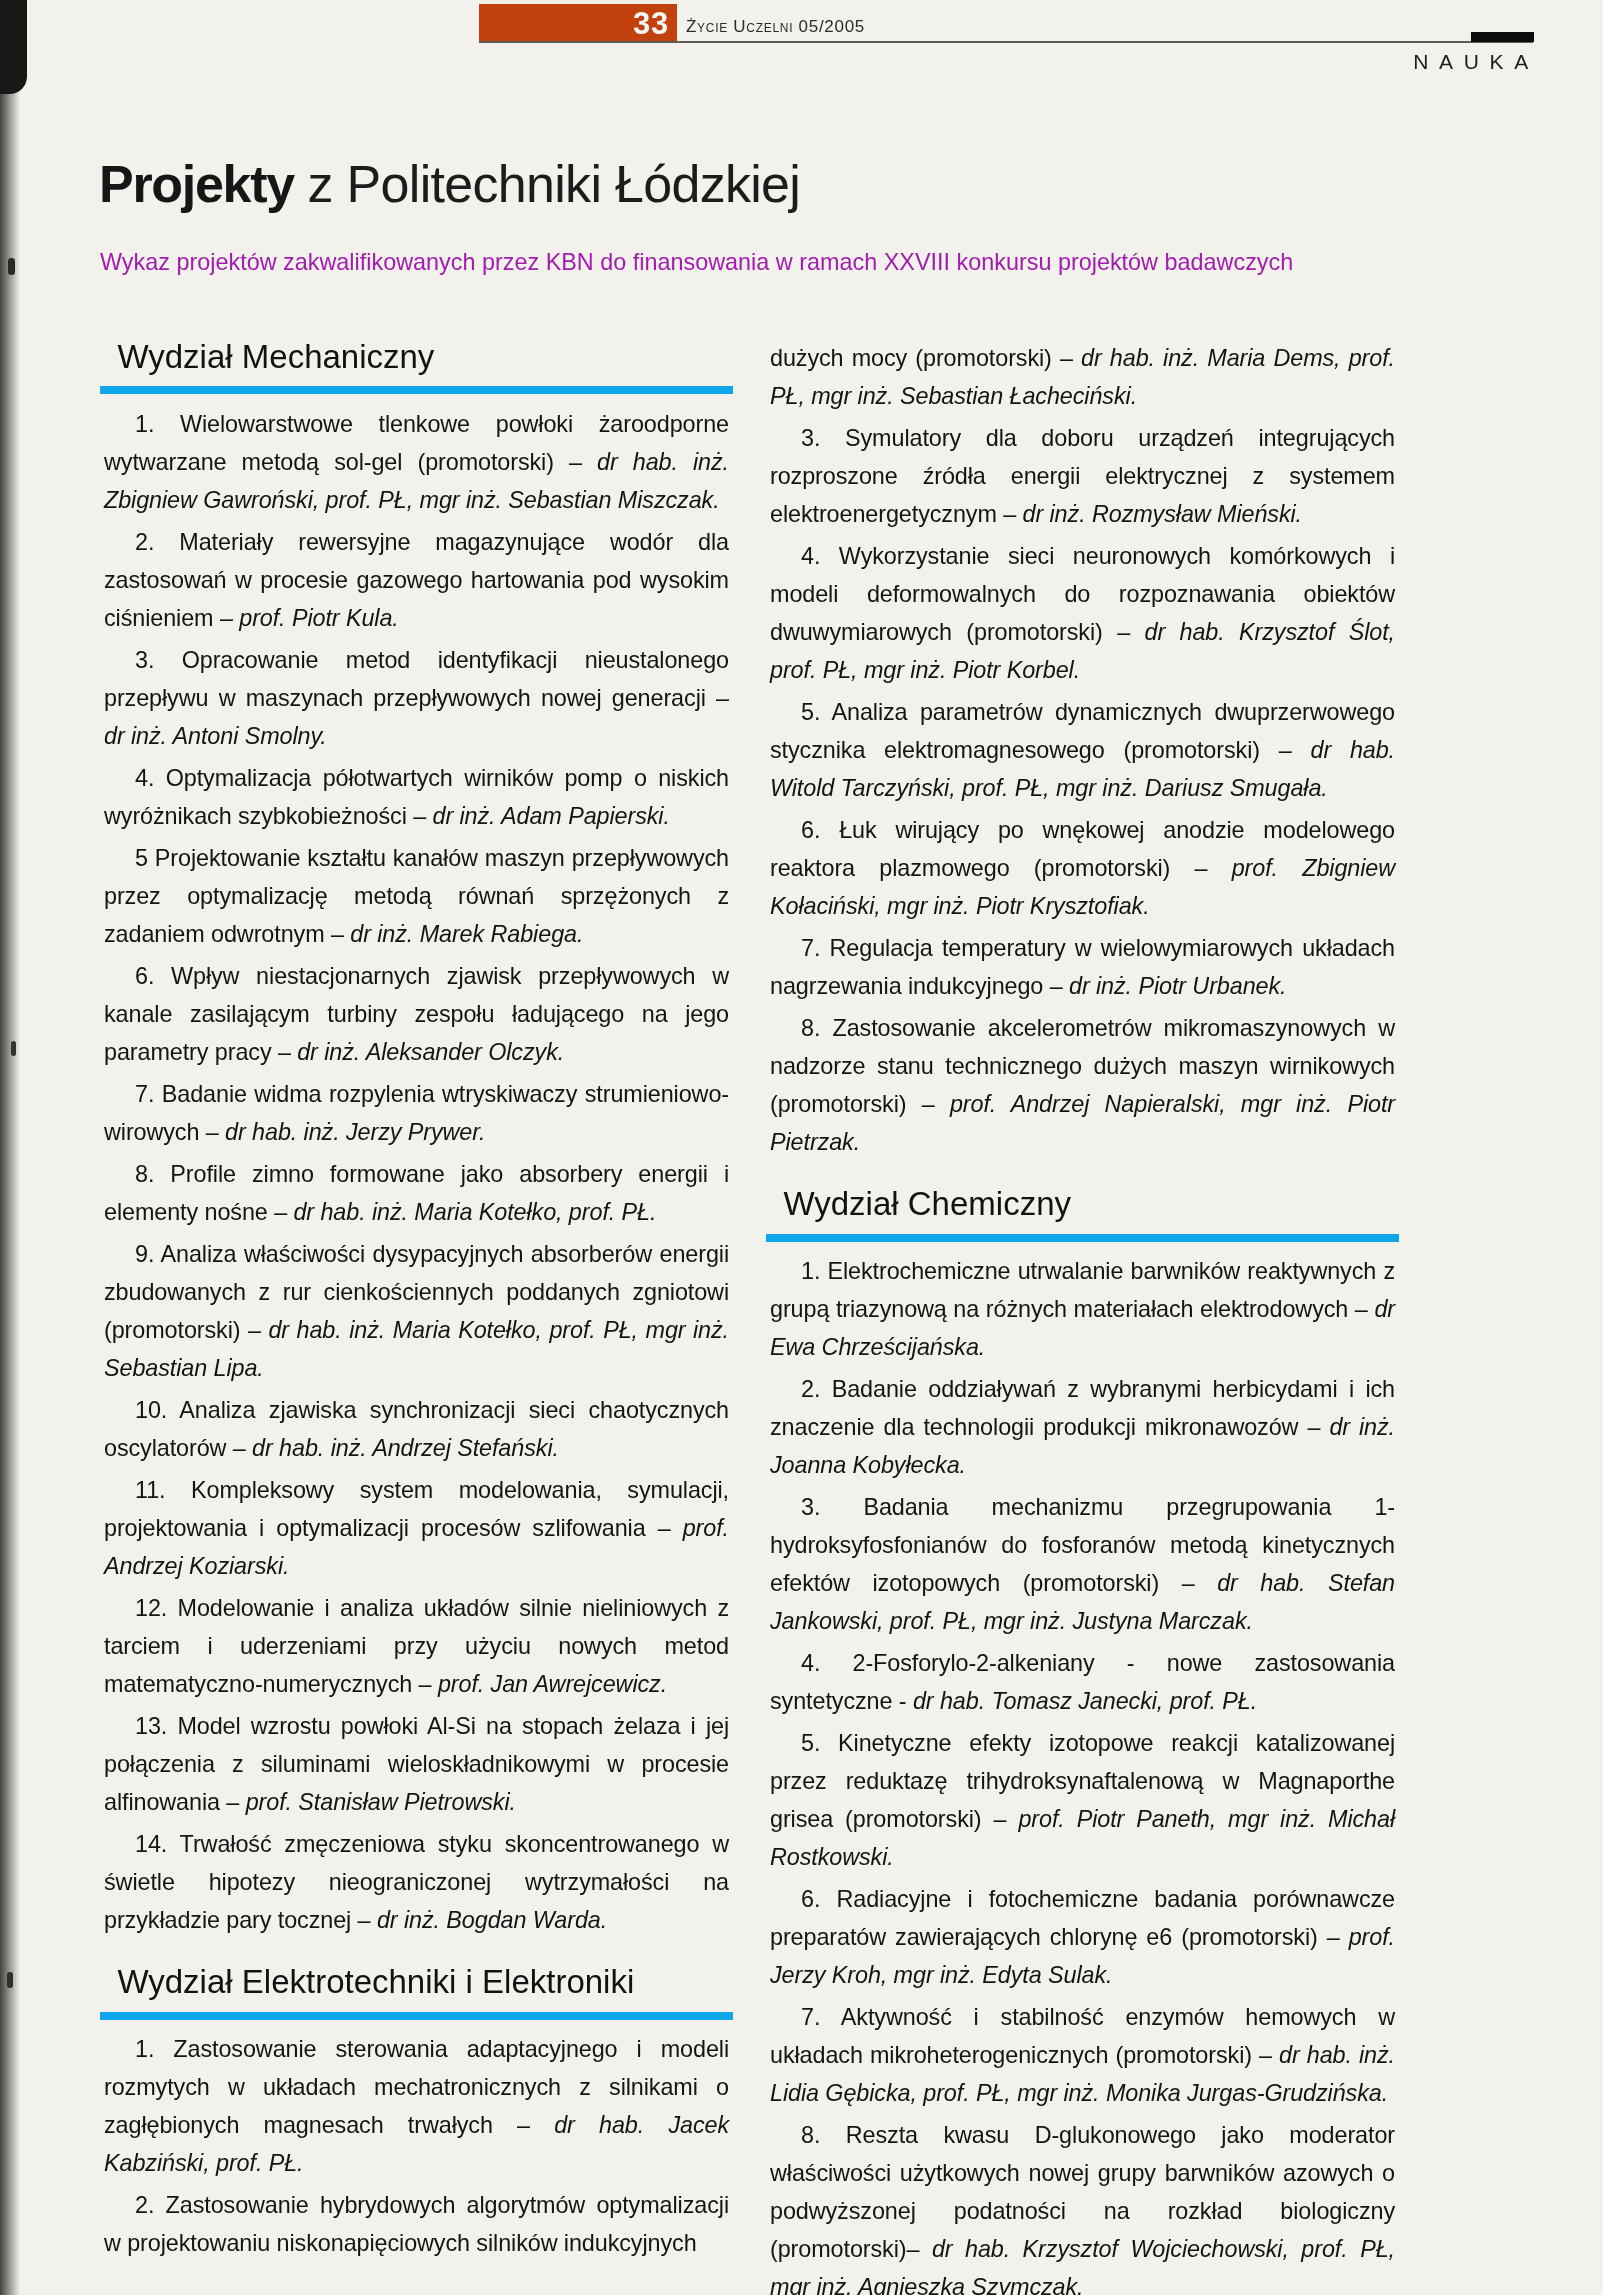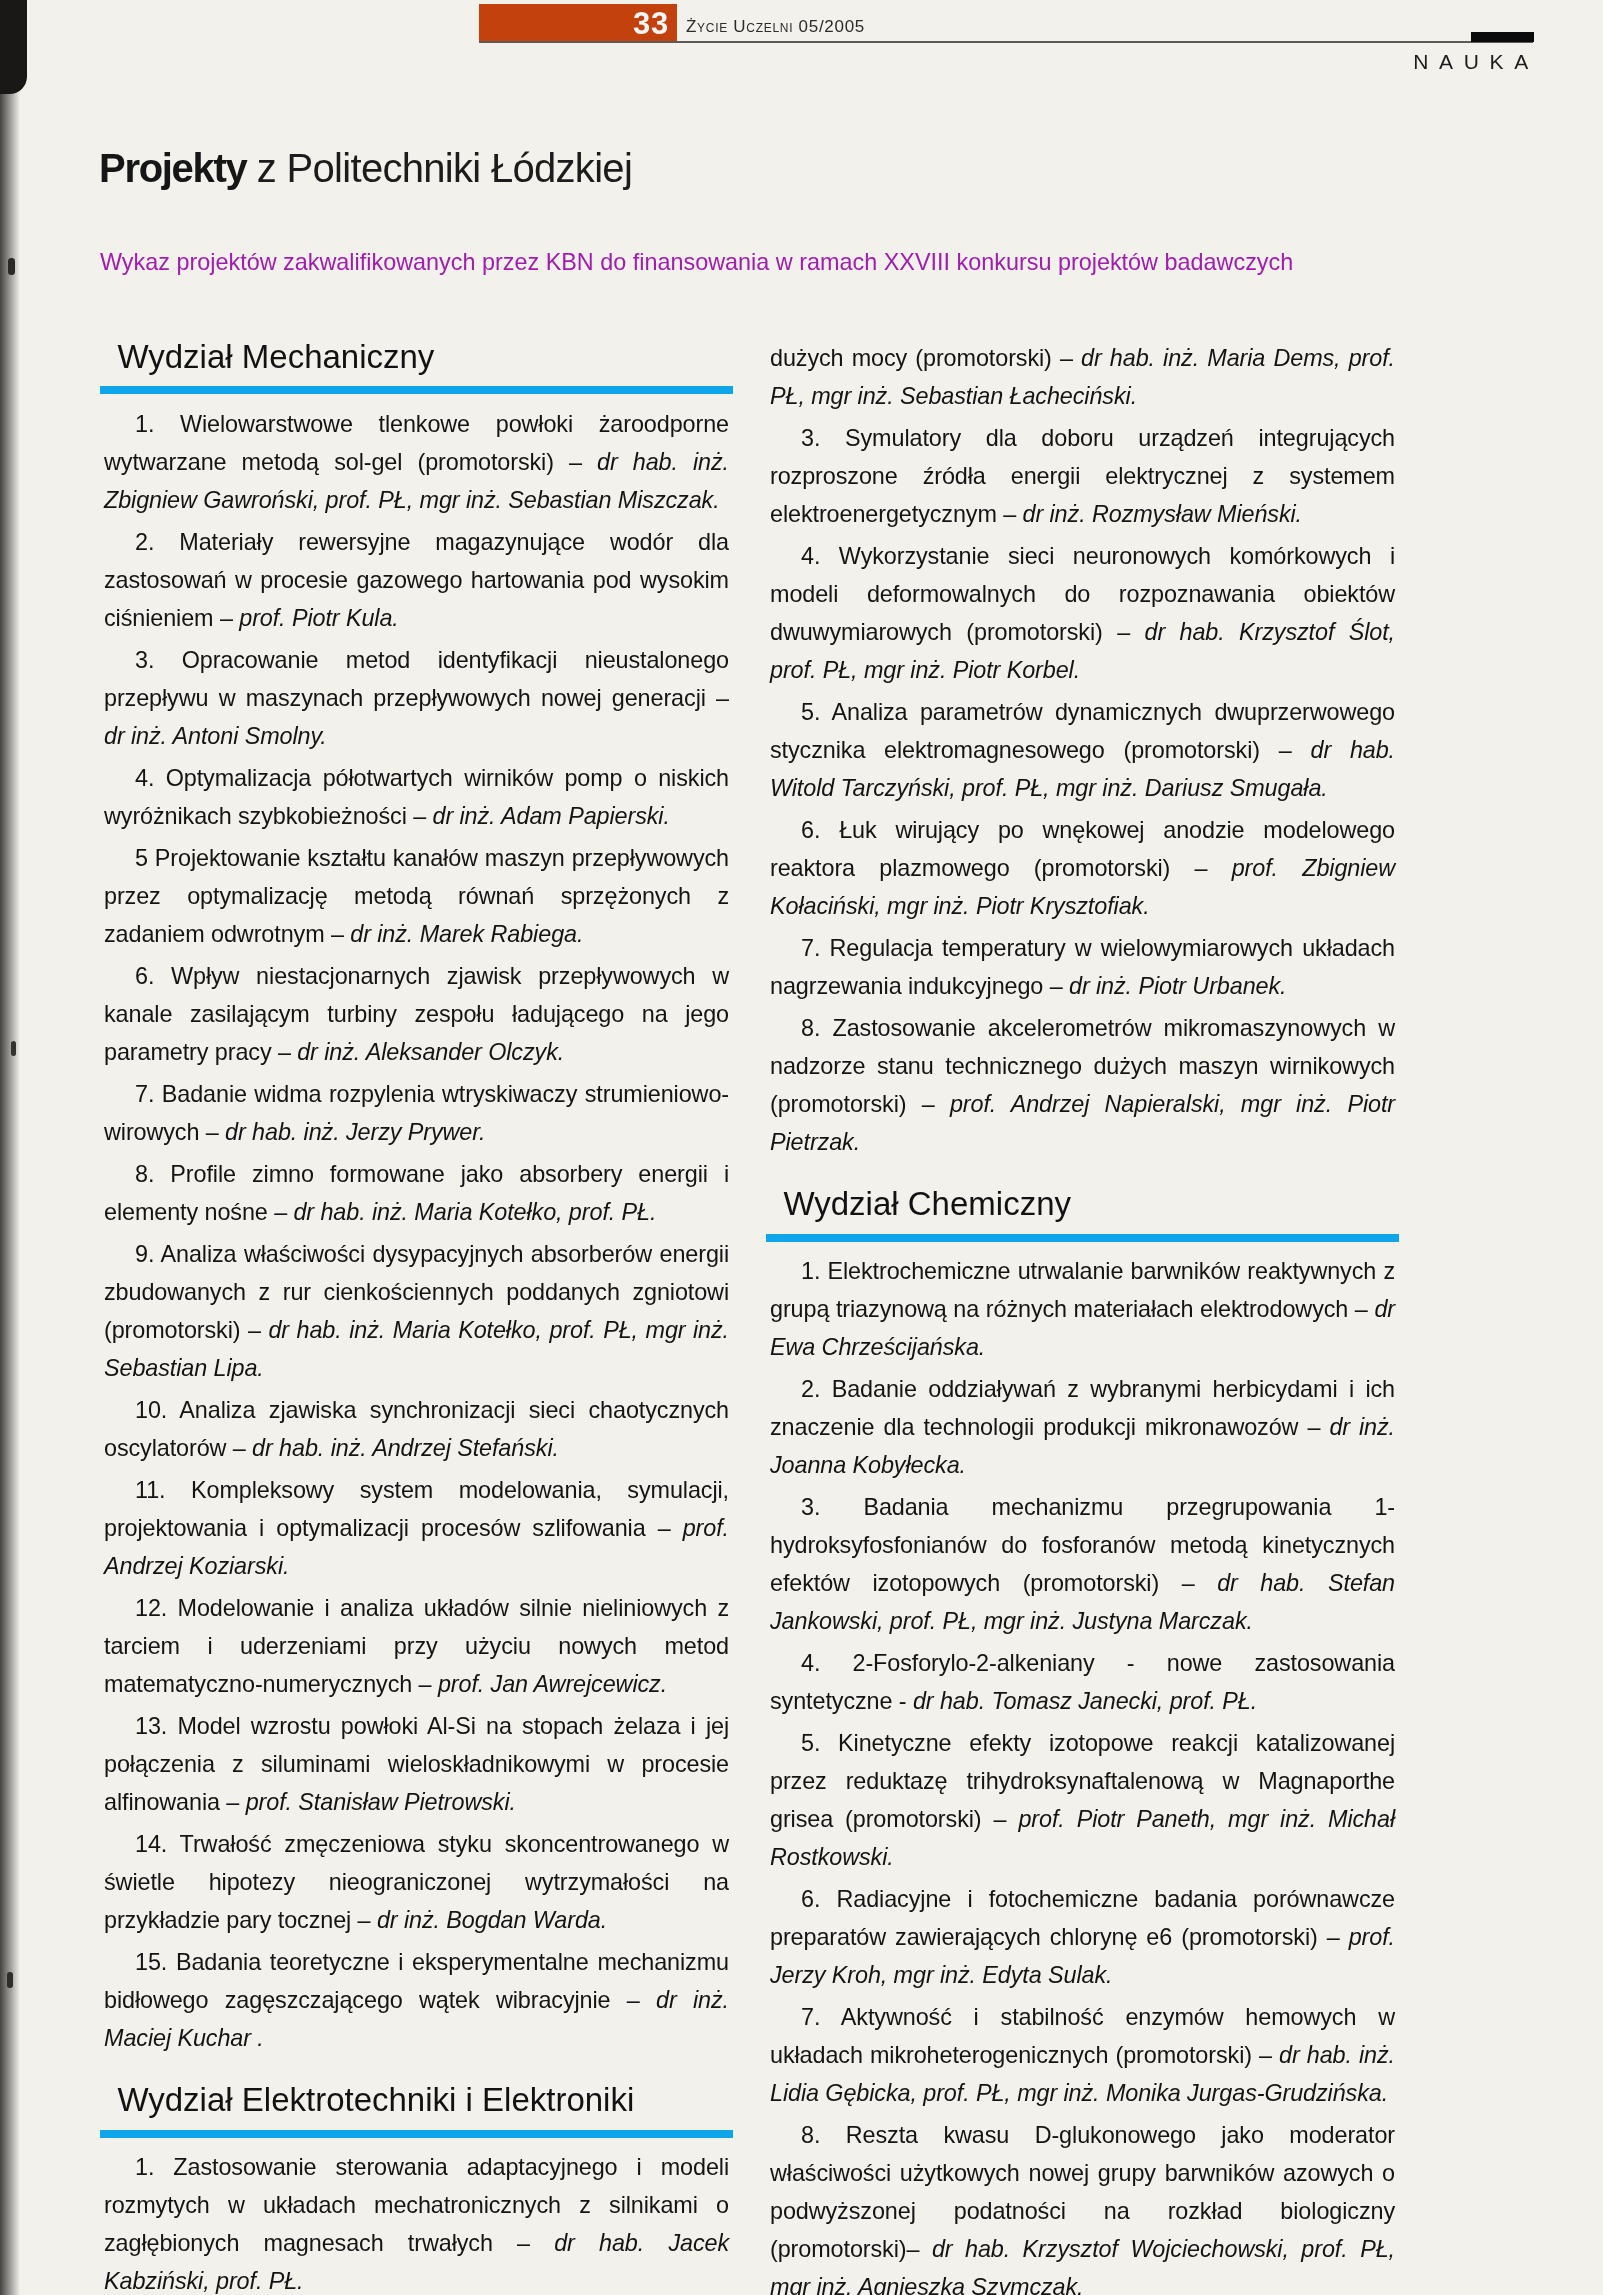--- a/index.html
+++ b/index.html
@@ -19,21 +19,21 @@
 
   
   .header-bar{position:absolute;left:479px;top:4px;width:198px;height:39px;background:#c2410c;}
   .page-number{position:absolute;right:8px;bottom:1.3px;color:#f6f6f6;font-size:31px;font-weight:700;letter-spacing:0.7px;}
   .journal-title{position:absolute;left:686px;top:17.4px;font-size:17px;font-variant:small-caps;letter-spacing:0.7px;color:#2b2b2b;}
   .header-rule{position:absolute;left:479px;top:41px;width:1054px;height:2px;background:#5d5b58;}
   .section-bar{position:absolute;left:1471px;top:32px;width:63px;height:10px;background:#0b0b0b;}
   .section-label{position:absolute;top:50px;right:64px;font-size:21px;letter-spacing:10.7px;color:#1d1d1d;}
 
   
-  .page-title{position:absolute;left:99px;top:119px;font-size:40px;letter-spacing:-0.7px;white-space:nowrap;}
+  .page-title{position:absolute;left:99px;top:119px;font-size:52px;letter-spacing:-0.7px;white-space:nowrap;}
   .title-bold{font-weight:700;letter-spacing:-1.3px;}
   .title-rest{font-weight:400;color:#1c1c1c;}
   .page-subtitle{position:absolute;left:100px;top:249px;width:1372px;font-size:23.4px;font-weight:400;color:#a21caf;}
 
   
   .columns{position:absolute;left:100px;top:335px;width:1405px;display:flex;gap:33px;}
   .column{width:633px;}
   .section-heading{
     font-size:33px;font-weight:400;color:#121212;
     margin:24px 0 10.7px 0;padding:0 0 10.7px 17.4px;
@@ -78,21 +78,20 @@
       <p class="item"><span>5 Projektowanie kształtu kanałów maszyn przepływowych przez optymalizację metodą równań sprzężonych z zadaniem odwrotnym – </span><em>dr inż. Marek Rabiega.</em></p>
       <p class="item"><span>6. Wpływ niestacjonarnych zjawisk przepływowych w kanale zasilającym turbiny zespołu ładującego na jego parametry pracy – </span><em>dr inż. Aleksander Olczyk.</em></p>
       <p class="item"><span>7. Badanie widma rozpylenia wtryskiwaczy strumieniowo-wirowych – </span><em>dr hab. inż. Jerzy Prywer.</em></p>
       <p class="item"><span>8. Profile zimno formowane jako absorbery energii i elementy nośne – </span><em>dr hab. inż. Maria Kotełko, prof. PŁ.</em></p>
       <p class="item"><span>9. Analiza właściwości dysypacyjnych absorberów energii zbudowanych z rur cienkościennych poddanych zgniotowi (promotorski) – </span><em>dr hab. inż. Maria Kotełko, prof. PŁ, mgr inż. Sebastian Lipa.</em></p>
       <p class="item"><span>10. Analiza zjawiska synchronizacji sieci chaotycznych oscylatorów – </span><em>dr hab. inż. Andrzej Stefański.</em></p>
       <p class="item"><span>11. Kompleksowy system modelowania, symulacji, projektowania i optymalizacji procesów szlifowania – </span><em>prof. Andrzej Koziarski.</em></p>
       <p class="item"><span>12. Modelowanie i analiza układów silnie nieliniowych z tarciem i uderzeniami przy użyciu nowych metod matematyczno-numerycznych – </span><em>prof. Jan Awrejcewicz.</em></p>
       <p class="item"><span>13. Model wzrostu powłoki Al-Si na stopach żelaza i jej połączenia z siluminami wieloskładnikowymi w procesie alfinowania – </span><em>prof. Stanisław Pietrowski.</em></p>
       <p class="item"><span>14. Trwałość zmęczeniowa styku skoncentrowanego w świetle hipotezy nieograniczonej wytrzymałości na przykładzie pary tocznej – </span><em>dr inż. Bogdan Warda.</em></p>
-      <p class="item"><span>15. Badania teoretyczne i eksperymentalne mechanizmu bidłowego zagęszczającego wątek wibracyjnie – </span><em>dr inż. Maciej Kuchar .</em></p>
       <h2 class="section-heading">Wydział Elektrotechniki i Elektroniki</h2>
       <p class="item"><span>1. Zastosowanie sterowania adaptacyjnego i modeli rozmytych w układach mechatronicznych z silnikami o zagłębionych magnesach trwałych – </span><em>dr hab. Jacek Kabziński, prof. PŁ.</em></p>
       <p class="item"><span>2. Zastosowanie hybrydowych algorytmów optymalizacji w projektowaniu niskonapięciowych silników indukcyjnych</span></p>
     </div>
   <div class="column">
       <p class="item continuation"><span>dużych mocy (promotorski) – </span><em>dr hab. inż. Maria Dems, prof. PŁ, mgr inż. Sebastian Łacheciński.</em></p>
       <p class="item"><span>3. Symulatory dla doboru urządzeń integrujących rozproszone źródła energii elektrycznej z systemem elektroenergetycznym – </span><em>dr inż. Rozmysław Mieński.</em></p>
       <p class="item"><span>4. Wykorzystanie sieci neuronowych komórkowych i modeli deformowalnych do rozpoznawania obiektów dwuwymiarowych (promotorski) – </span><em>dr hab. Krzysztof Ślot, prof. PŁ, mgr inż. Piotr Korbel.</em></p>
       <p class="item"><span>5. Analiza parametrów dynamicznych dwuprzerwowego stycznika elektromagnesowego (promotorski) – </span><em>dr hab. Witold Tarczyński, prof. PŁ, mgr inż. Dariusz Smugała.</em></p>
       <p class="item"><span>6. Łuk wirujący po wnękowej anodzie modelowego reaktora plazmowego (promotorski) – </span><em>prof. Zbigniew Kołaciński, mgr inż. Piotr Krysztofiak.</em></p>

